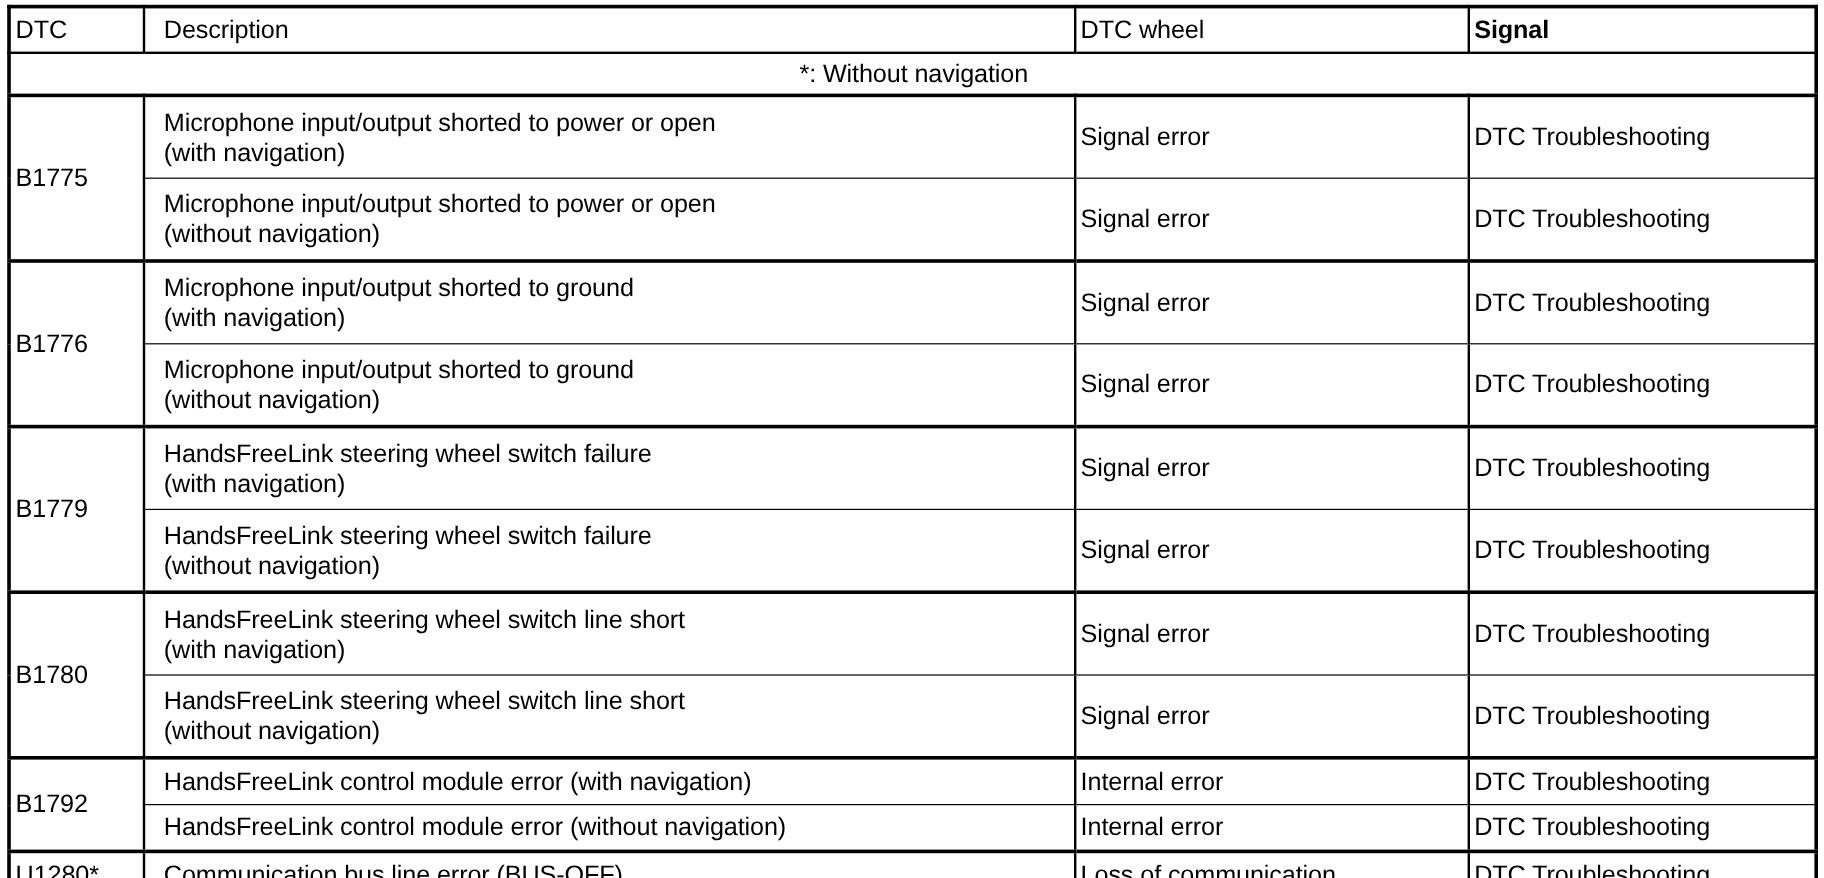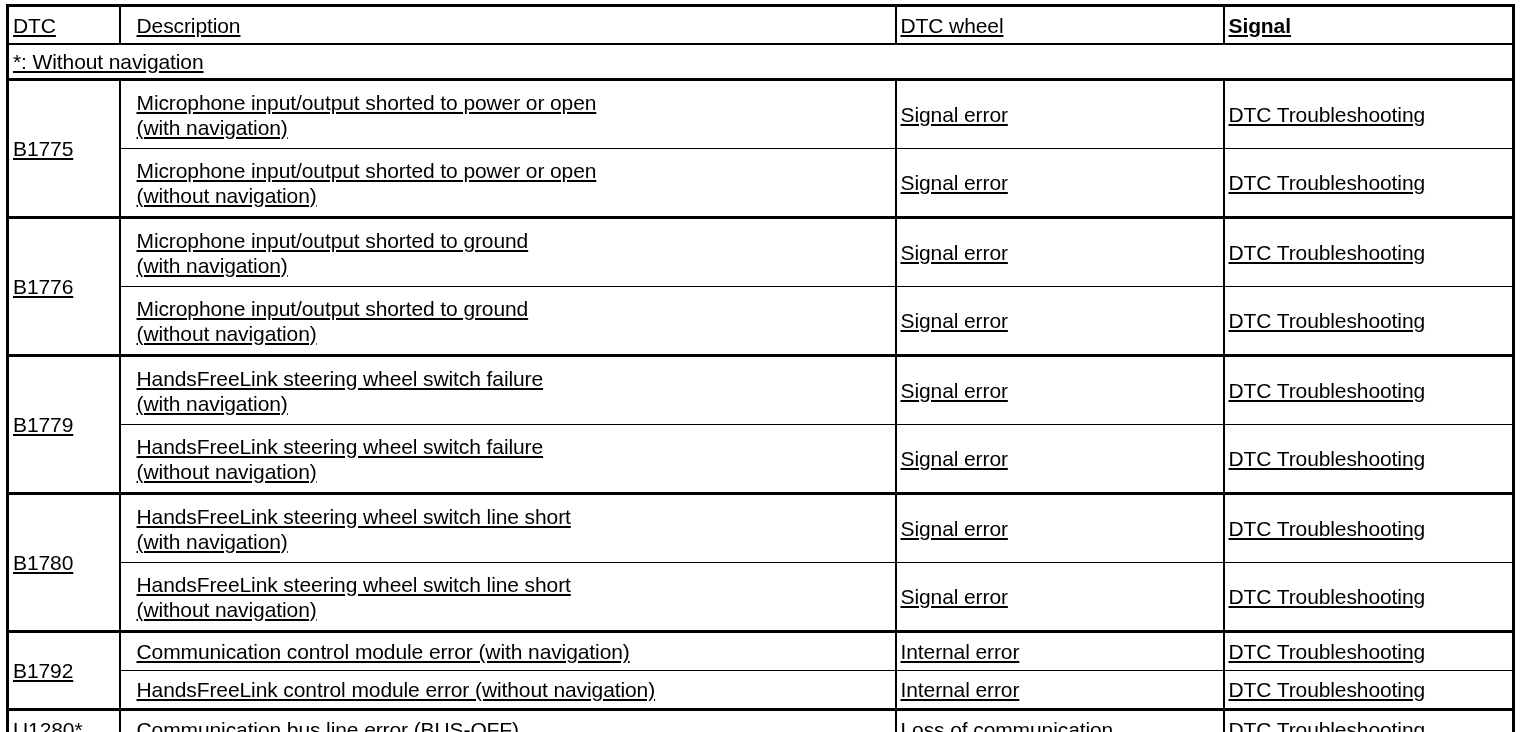--- a/index.html
+++ b/index.html
@@ -12,21 +12,20 @@
     height: 732px;
     font-family: "Liberation Sans", sans-serif;
     color: #000000;
     overflow: hidden;
   }
   .dtc-table-wrap {
     width: 1520px;
     height: 732px;
     box-sizing: border-box;
     padding: 4px 6px 6px 6px;
-    text-decoration: underline;
   }
   table.dtc-table {
     border-collapse: collapse;
     table-layout: fixed;
     width: 1506px;
     border: 3px solid #000;
   }
   table.dtc-table col.c-dtc   { width: 112px; }
   table.dtc-table col.c-desc  { width: 776px; }
   table.dtc-table col.c-type  { width: 328px; }
@@ -50,20 +49,21 @@
     border-bottom: 2px solid #000;
     vertical-align: middle;
   }
   td.notes-head { font-weight: bold; }
 
   
   tr.note-row td {
     height: 33px;
     border-bottom: 3px solid #000;
     vertical-align: middle;
+    text-align: center;
   }
 
   
   tr.group-start > td { border-top: 3px solid #000; }
 
   td.dtc-cell {
     text-align: left;
     vertical-align: middle;
     border-right: 2px solid #000;
   }
@@ -143,21 +143,21 @@
           <td class="notes-cell">DTC Troubleshooting</td>
         </tr>
         <tr class="tall-row">
           <td class="desc-cell">HandsFreeLink steering wheel switch line short
 (without navigation)</td>
           <td class="type-cell">Signal error</td>
           <td class="notes-cell">DTC Troubleshooting</td>
         </tr>
         <tr class="short-row group-start">
           <td class="dtc-cell" rowspan="2">B1792</td>
-          <td class="desc-cell">Communication control module error (with navigation)</td>
+          <td class="desc-cell">HandsFreeLink control module error (with navigation)</td>
           <td class="type-cell">Internal error</td>
           <td class="notes-cell">DTC Troubleshooting</td>
         </tr>
         <tr class="short-row">
           <td class="desc-cell">HandsFreeLink control module error (without navigation)</td>
           <td class="type-cell">Internal error</td>
           <td class="notes-cell">DTC Troubleshooting</td>
         </tr>
         <tr class="short-row group-start last-row">
           <td class="dtc-cell" rowspan="1">U1280*</td>

